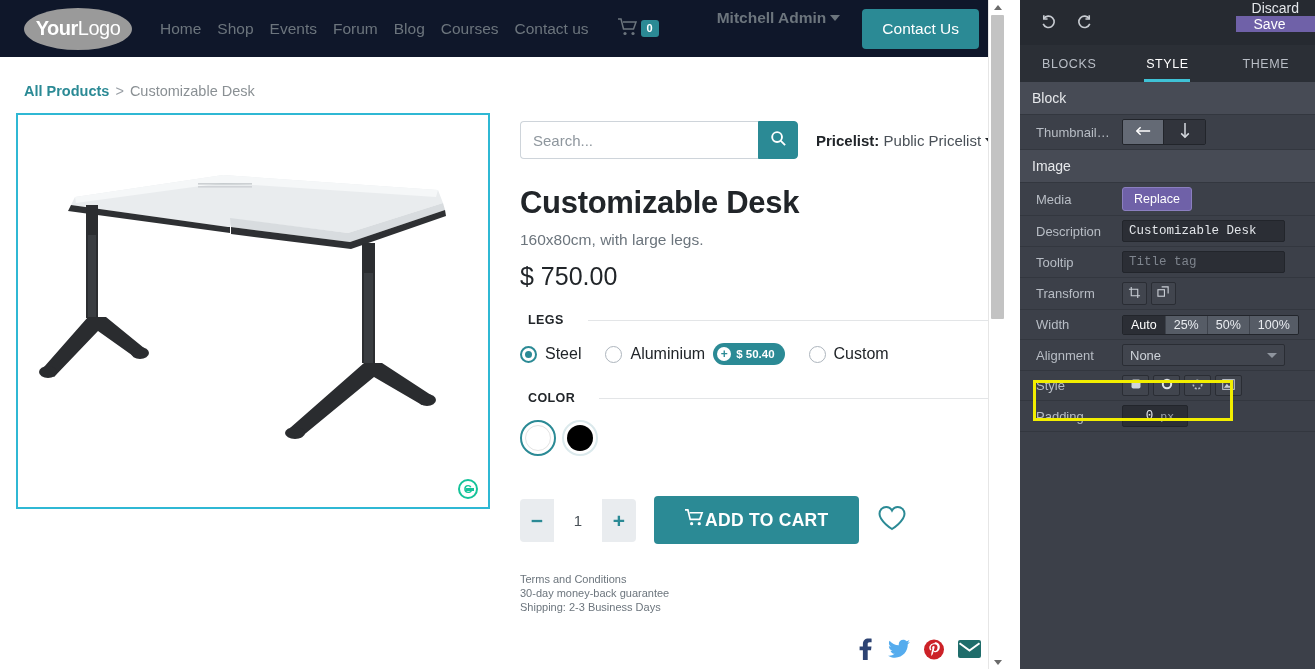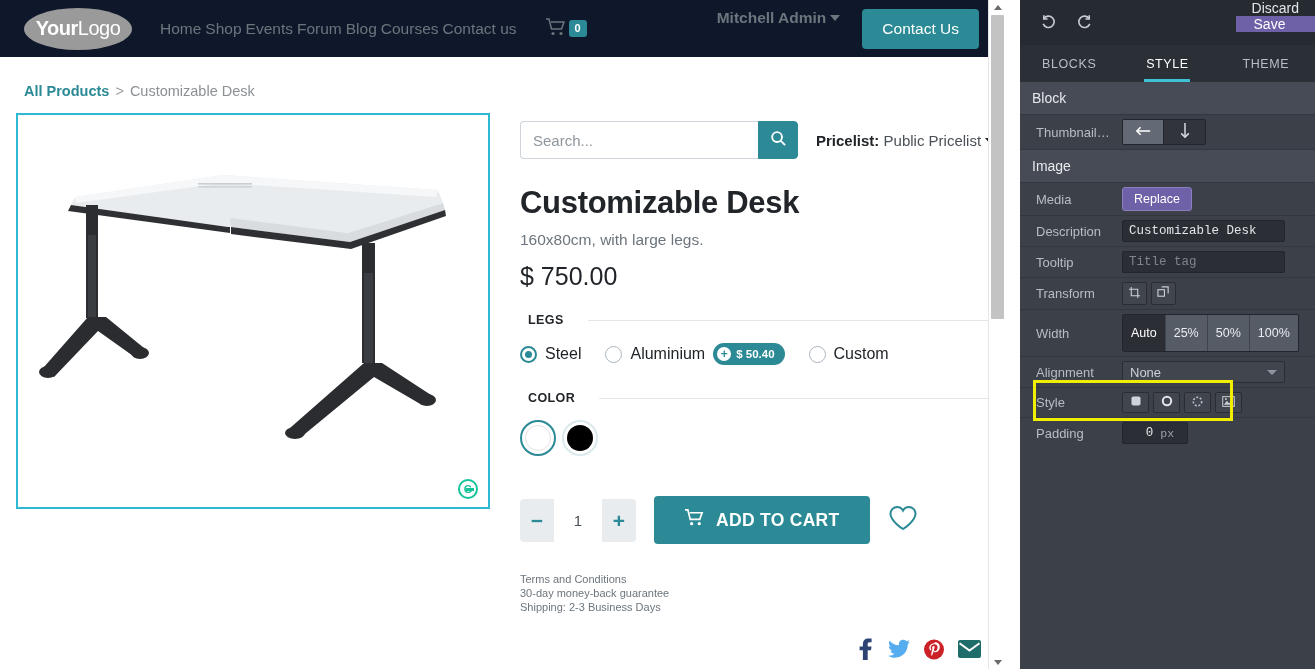--- a/index.html
+++ b/index.html
@@ -25,21 +25,21 @@
   }
   .logo {
     width: 108px; height: 42px; border-radius: 50% / 50%;
     background: #9a9a9a; position: relative; flex: 0 0 auto;
     display: flex; align-items: center; justify-content: center;
     margin-right: 28px;
   }
   .logo-text { font-size: 20px; color: #fff; white-space: nowrap; letter-spacing: -0.5px; }
   .logo-text b { font-weight: bold; }
   .logo-text span.l { font-weight: normal; }
-  .nav-links { display: flex; align-items: center; gap: 4px; }
+  .nav-links { display: flex; align-items: center; gap: 16px; }
   .nav-link {
     color: #6c757d; font-size: 15.5px; text-decoration: none; cursor: pointer;
     white-space: nowrap;
   }
   .nav-cart { display: flex; align-items: center; margin-left: 28px; gap: 2px; cursor: pointer; }
   .cart-badge {
     background: #2b8a95; color: #fff; font-size: 11px; font-weight: bold;
     border-radius: 3px; padding: 2px 5px; min-width: 18px; text-align: center;
     line-height: 13px;
   }
@@ -146,21 +146,21 @@
   .qty-btn.minus { border-radius: 4px 0 0 4px; }
   .qty-btn.plus { border-radius: 0 4px 4px 0; }
   .qty-in {
     width: 48px; border: none; background: #fff; text-align: center; font-size: 15px;
     font-family: inherit; color: #495057; outline: none;
   }
   .btn-cart {
     background: #2b8a95; color: #fff; border: none; border-radius: 4px;
     padding: 0 30px; height: 48px; font-size: 17.5px; font-weight: bold;
     letter-spacing: 0.3px; cursor: pointer; font-family: inherit;
-    display: flex; align-items: center; gap: 11px;
+    display: flex; align-items: center; 
   }
   .wish { cursor: pointer; display: flex; align-items: center; }
 
   .terms { margin-top: 28px; font-size: 11px; color: #6c757d; line-height: 1.28; }
   .terms div { cursor: default; }
   .socials { display: flex; justify-content: flex-end; gap: 14px; margin-top: 24px; padding-right: 14px; }
   .social { cursor: pointer; display: flex; align-items: center; }
 
   
   .page-scroll {
@@ -244,21 +244,21 @@
   .txtin::placeholder { color: #7e848d; }
 
   .icon-btn {
     width: 25px; height: 23px; background: #41454e; border: 1px solid #2a2d34;
     border-radius: 2px; display: flex; align-items: center; justify-content: center;
     cursor: pointer; color: #c9ced5; margin-right: 4px;
   }
 
   .wseg { display: flex; border: 1px solid #22252b; border-radius: 2px; overflow: hidden; }
   .wseg-btn {
-    min-width: 40px; height: 36px; padding: 0 8px; background: #565c66; color: #e9ecf0;
+    min-width: 40px; height: 18px; padding: 0 8px; background: #565c66; color: #e9ecf0;
     display: flex; align-items: center; justify-content: center; cursor: pointer;
     border-right: 1px solid #3e434c; font-size: 12.5px;
   }
   .wseg-btn:last-child { border-right: none; }
   .wseg-btn.on { background: #2b2e35; color: #fff; }
 
   .select {
     width: 163px; height: 22px; background: #41454e; border: 1px solid #2a2d34;
     border-radius: 2px; color: #cdd2d9; font-size: 13px; display: flex;
     align-items: center; padding: 0 7px; cursor: pointer; position: relative;

